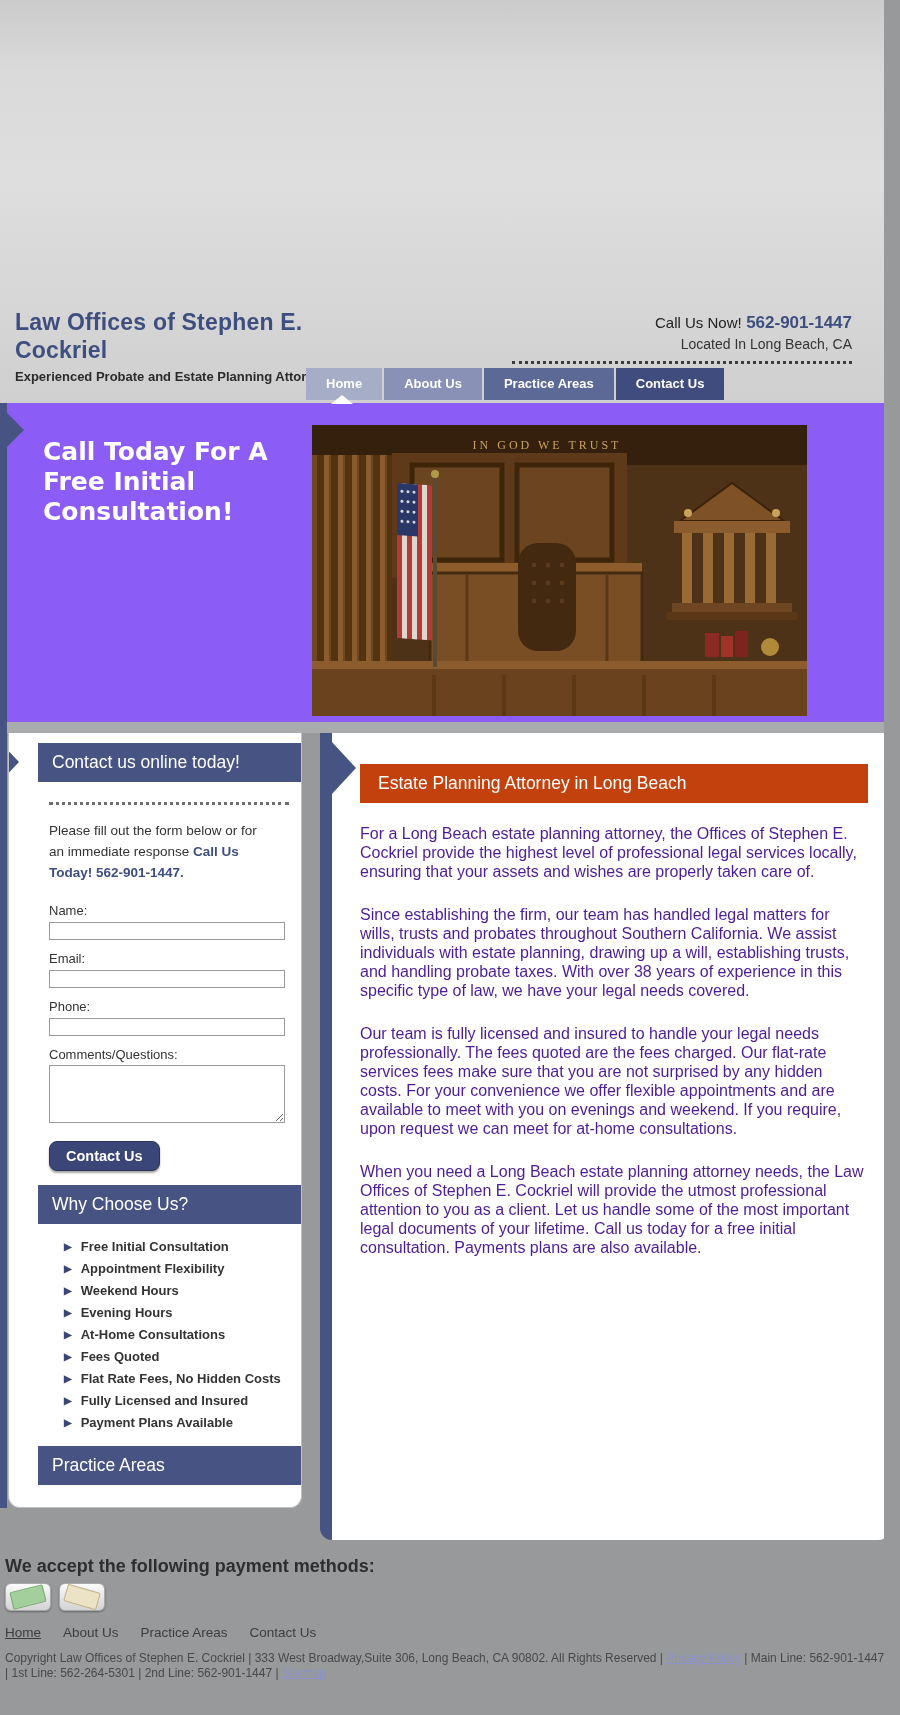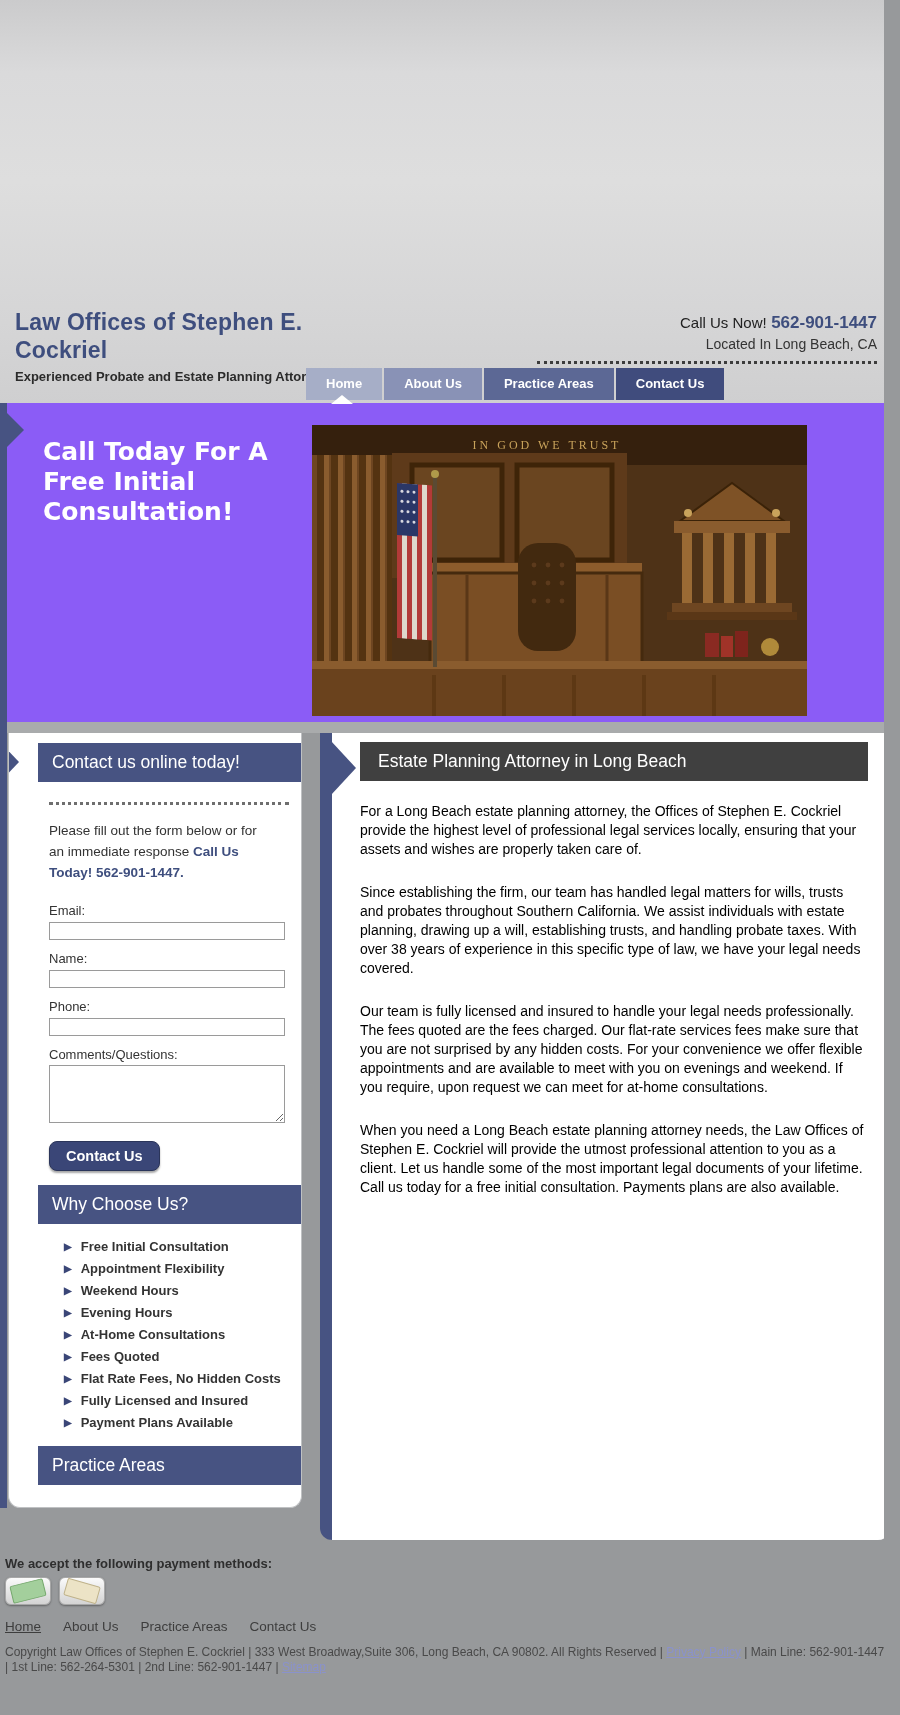--- a/index.html
+++ b/index.html
@@ -7,21 +7,21 @@
   #page { position:relative; width:884px; height:1715px; background:#97999b; overflow:hidden; }
 
   
   .top-area { position:absolute; left:0; top:0; width:900px; height:403px;
     background:linear-gradient(180deg,#cbcbcc 0%, #dadadb 18%, #dedede 45%, #d5d5d6 80%, #cfcfd0 100%); }
 
   .site-title { position:absolute; left:15px; top:308px; color:#3e4e7e; font-weight:bold;
     font-size:23px; line-height:28px; letter-spacing:.2px; }
   .tagline { position:absolute; left:15px; top:369px; font-size:13px; font-weight:bold; color:#2b2b2b; z-index:1; }
 
-  .header-contact { position:absolute; right:7px; top:313px; width:340px; text-align:right;
+  .header-contact { position:absolute; right:32px; top:313px; width:340px; text-align:right;
     padding-bottom:9px; border-bottom:3px dotted #3c3c3c; }
   .call-now { font-size:15px; color:#222; }
   .call-phone { font-size:17px; font-weight:bold; color:#3e4e7e; }
   .location { font-size:14px; color:#333; margin-top:3px; }
 
   
   .nav { position:absolute; left:306px; top:368px; display:flex; gap:2px; z-index:5; }
   .tab { height:32px; line-height:32px; padding:0 20px; color:#fff; font-size:13px; font-weight:bold; cursor:pointer; }
   .tab-0 { background:#a6aec7; }
   .tab-1 { background:#8992b6; }
@@ -63,29 +63,29 @@
   .why-list { margin:12px 0 0 55px; list-style:none; }
   .why-list li { font-size:13px; font-weight:bold; color:#333; line-height:22px; }
   .bullet { color:#3a4677; font-size:10px; margin-right:9px; vertical-align:1px; }
   .practice-links { margin:15px 0 0 31px; list-style:none; }
   .practice-links li { line-height:22px; }
   .practice-links a { font-size:13.5px; color:#4d576b; text-decoration:underline; }
 
   .main-card { position:absolute; left:320px; top:733px; width:570px; height:807px; background:#fff;
     border-left:12px solid #475382; border-radius:0 0 12px 12px; z-index:3; }
   .main-arrow { left:-1px; top:8px; border-top:27px solid transparent; border-bottom:27px solid transparent; border-left:25px solid #475382; position:absolute; }
-  .main-header { margin:9px 22px 0 28px; background:#404040; color:#fff; font-size:17.5px; padding:9px 0 9px 18px; }
-  .main-body { margin:21px 24px 0 28px; font-size:14px; line-height:19px; color:#000000; }
+  .main-header { margin:31px 22px 0 28px; background:#c2410c; color:#fff; font-size:17.5px; padding:9px 0 9px 18px; }
+  .main-body { margin:21px 24px 0 28px; font-size:16px; line-height:19px; color:#4c1d95; }
   .main-body p { margin-bottom:24px; }
   .read-more { margin:46px 24px 0 28px; font-size:12.5px; line-height:19px; color:#3c3c3c; }
   .read-more a { color:#4d5a9e; text-decoration:underline; }
 
   
   .footer { position:absolute; left:5px; top:1556px; width:888px; }
-  .pay-heading { font-size:13px; font-weight:bold; color:#2e2e2e; }
+  .pay-heading { font-size:18px; font-weight:bold; color:#2e2e2e; }
   .pay-badges { margin-top:6px; display:flex; gap:8px; }
   .badge { position:relative; width:46px; height:28px; border:1px solid #a8a8a8; border-radius:6px;
     background:linear-gradient(#fbfbfb,#d3d3d3); box-shadow:0 1px 2px rgba(0,0,0,.35); overflow:hidden; }
   .badge .shape { position:absolute; inset:4px 5px; border-radius:2px; }
   .badge-cash .shape { background:#a3cf9c; border:1px solid #74a86c; transform:rotate(-14deg); }
   .badge-check .shape { background:#ece3c6; border:1px solid #bfb28a; transform:rotate(16deg); }
   .badge .blabel { position:absolute; inset:0; display:flex; align-items:center; justify-content:center;
     font-size:11px; font-weight:bold; color:#1d1d1d; text-shadow:0 1px 0 rgba(255,255,255,.6);margin-top:36px; }
   .footer-nav { margin-top:14px; display:flex; gap:22px; }
   .footer-nav a { font-size:13.5px; color:#3d3d3d; text-decoration:none; }
@@ -237,25 +237,25 @@
   <div class="sidebar-card">
     <div class="side-arrow"></div>
     <div class="side-header">Contact us online today!</div>
     <div class="dotted-sep"></div>
     <div class="side-intro">
       <span>Please fill out the form below or for an immediate response </span><b>Call Us Today! 562-901-1447.</b>
     </div>
 
     <div class="side-form">
       <div class="form-row">
+        <label>Name:</label>
+        <input type="text" style="">
+      </div>
+      <div class="form-row">
         <label>Email:</label>
-        <input type="text" style="">
-      </div>
-      <div class="form-row">
-        <label>Name:</label>
         <input type="text" style="">
       </div>
       <div class="form-row">
         <label>Phone:</label>
         <input type="text" style="">
       </div>
       <div class="form-row">
         <label>Comments/Questions:</label>
         <textarea style=""></textarea>
       </div>

